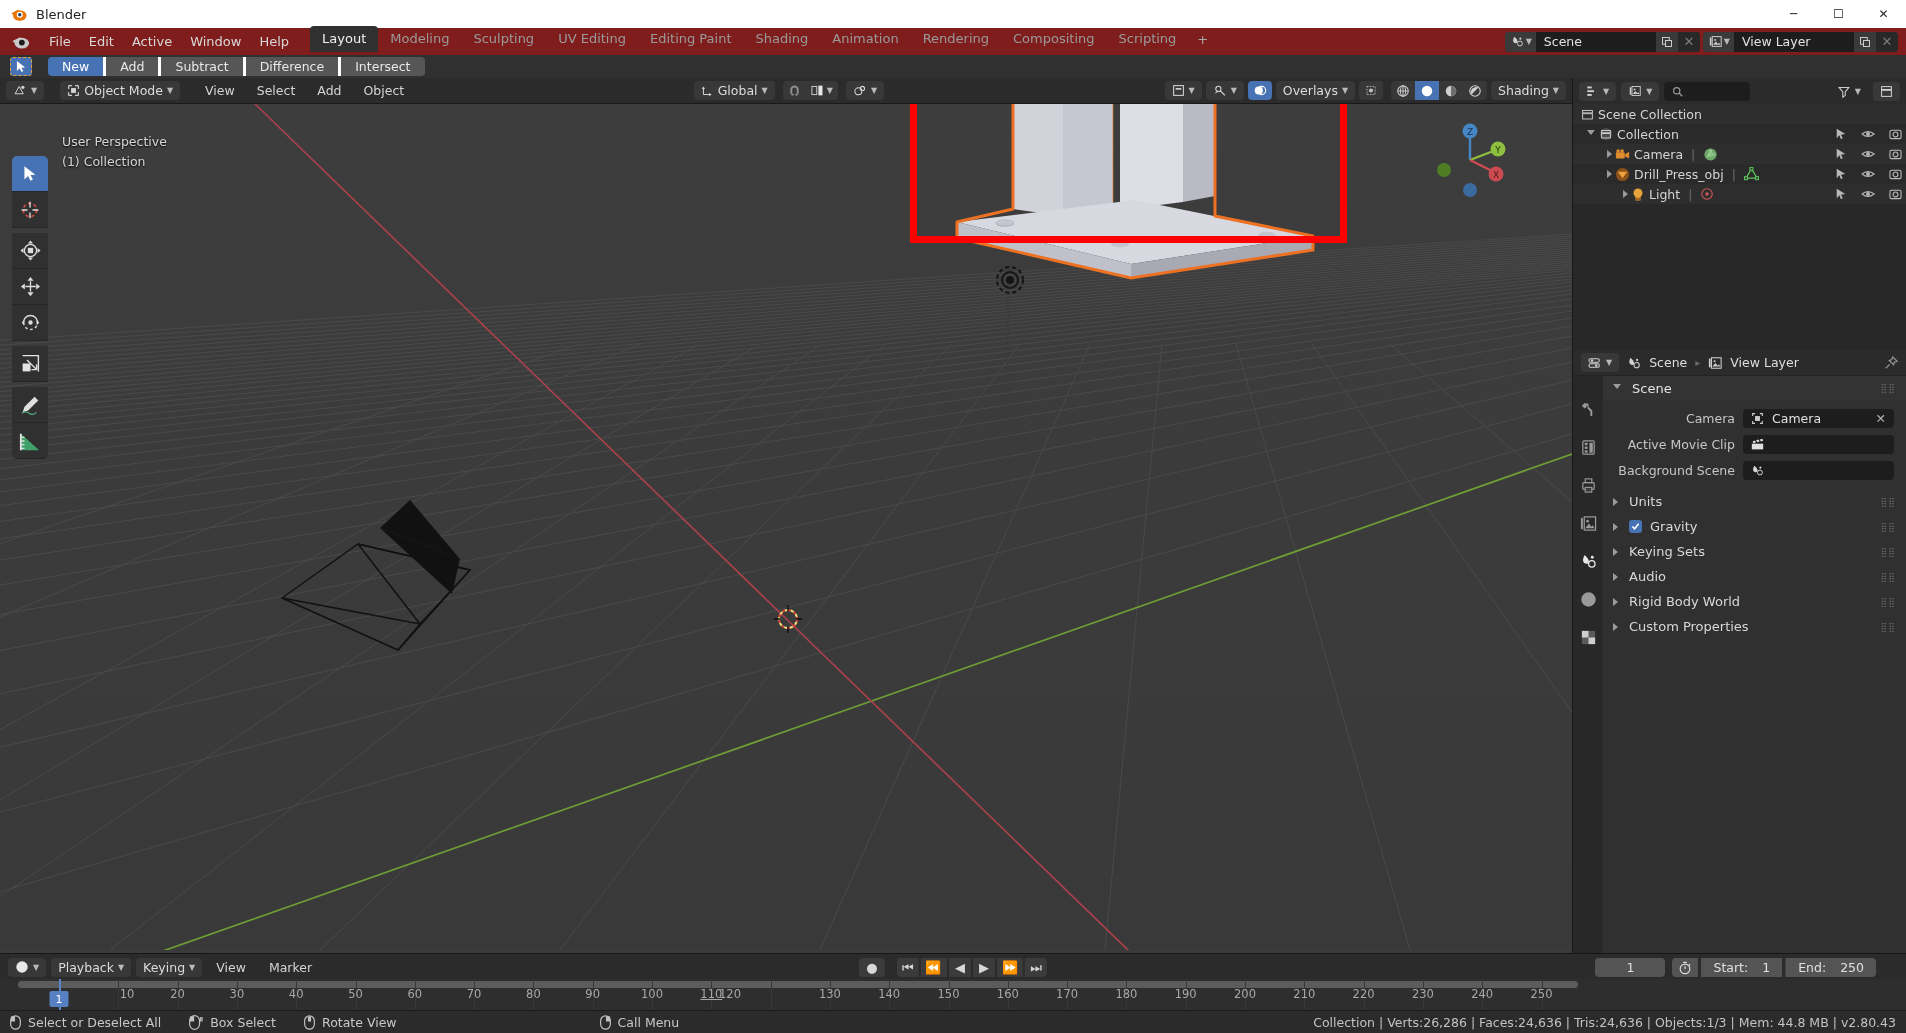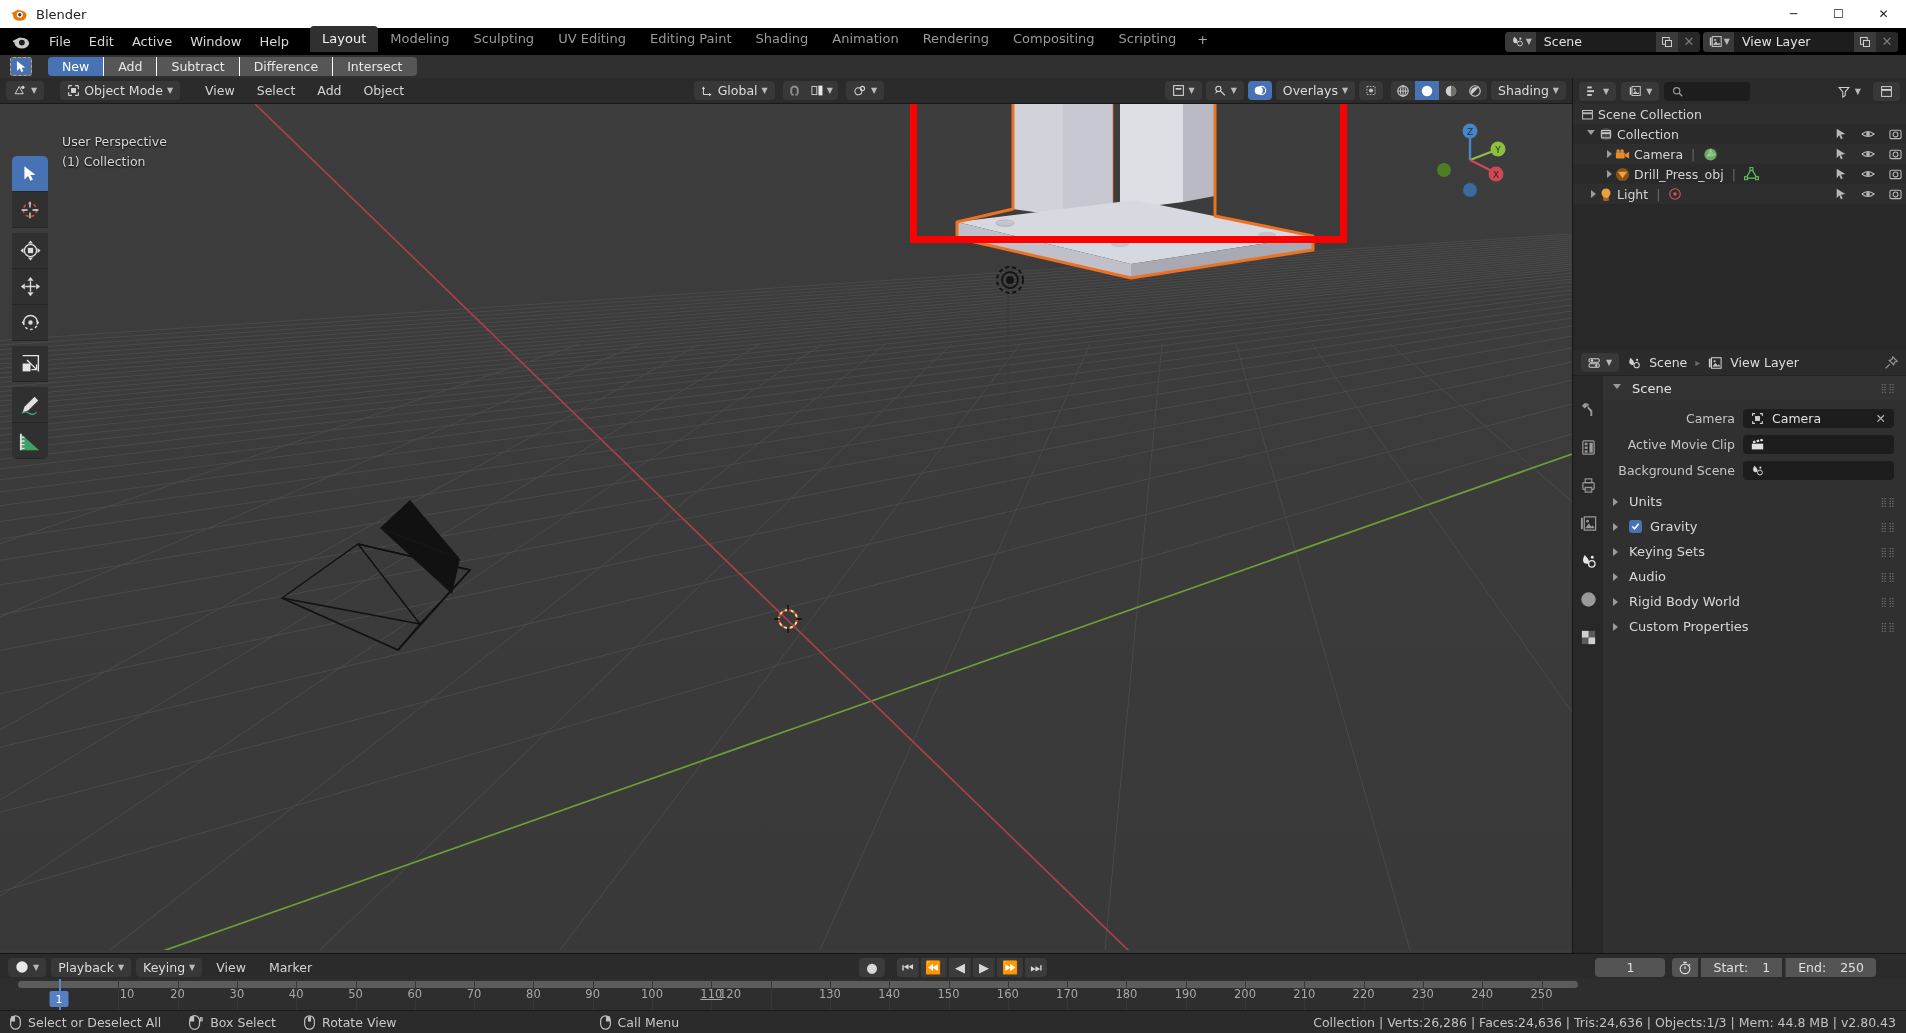--- a/index.html
+++ b/index.html
@@ -14,21 +14,21 @@
     height:28px; background:#ffffff; display:flex; align-items:center;
     padding:0 0 0 10px; color:#1a1a1a; font-size:13px;
   }
   .titlebar .blender-logo{ width:18px;height:18px;margin-right:8px;display:block;}
   .titlebar .tt{ flex:1; color:#222; }
   .winbtns{ display:flex; height:28px; }
   .winbtn{ width:45px;height:28px;display:flex;align-items:center;justify-content:center;
            color:#222; font-size:12px; }
   
   .topbar{
-    height:27px; background:#000000; display:flex; align-items:center; padding:0 4px;
+    height:27px; background:#7f1d1d; display:flex; align-items:center; padding:0 4px;
     font-size:13px; color:#d2d2d2;
   }
   .topbar .logo{ width:22px;height:18px;margin:0 8px 0 6px; }
   .menu-item{ padding:3px 9px; border-radius:3px; color:#d8d8d8; cursor:default; }
   .wstabs{ display:flex; align-items:flex-end; height:20px; margin-left:12px;}
   .wstab{ padding:5px 12px 6px; font-size:13px; color:#9a9a9a; border-radius:4px 4px 0 0;}
   .wstab.active{ background:#303030; color:#f0f0f0;}
   .wstab.plus{ color:#aaa; padding:5px 9px;}
   .topbar-right{ margin-left:auto; display:flex; align-items:center; gap:3px; padding-right:4px;}
   .idblock{ display:flex; align-items:center; background:#282828; border-radius:4px; height:20px; overflow:hidden;}
@@ -39,21 +39,21 @@
   
   .toolheader{
     height:23px; background:#303030; display:flex; align-items:center; padding:0 4px; gap:4px;
   }
   .tool-active-box{
     width:22px;height:19px; margin-left:6px; border:1px dashed #e79f3a; border-radius:3px;
     display:flex;align-items:center;justify-content:center; background:#4772b3;
   }
   .seg{ display:flex; margin-left:12px; border-radius:4px; overflow:hidden;}
   .seg div{ height:19px; display:flex;align-items:center;justify-content:center;
-    padding:0 14px; background:#565656; color:#e8e8e8; font-size:12.5px; border-right:1px solid #ffffff;}
+    padding:0 14px; background:#565656; color:#e8e8e8; font-size:12.5px; border-right:3px solid #ffffff;}
   .seg div.on{ background:#4772b3; color:#fff;}
   .seg div:last-child{border-right:none;}
   
   .main{ position:absolute; left:0; top:78px; right:0; bottom:57px; display:flex; }
   .viewport-col{ width:1572px; position:relative; display:flex; flex-direction:column;}
   .vp-header{
     height:26px; background:#2b2b2b; display:flex;align-items:center; gap:4px; padding:0 6px;
     border-bottom:1px solid #191919; position:relative; z-index:4;
   }
   .hbtn{ height:19px; display:flex;align-items:center; gap:4px; padding:0 7px; background:#383838;
@@ -714,21 +714,21 @@
                 </svg>
               </span>
             <span>
                 <svg width="13" height="12" viewBox="0 0 14 13">
                   <rect x="1" y="2.5" width="12" height="9" rx="1.5" fill="none" stroke="#b8b8b8" stroke-width="1.2"></rect>
                   <circle cx="7" cy="7" r="2.6" fill="none" stroke="#b8b8b8" stroke-width="1.2"></circle>
                 </svg>
               </span>
           </span>
         </div>
-        <div class="orow" style="padding-left:18px">
+        <div class="orow" style="padding-left:50px">
           <span class="tri"></span>
           <span>
             <svg width="14" height="15" viewBox="0 0 14 15">
                 <circle cx="7" cy="6" r="4.5" fill="#e8a23c"></circle>
                 <rect x="4.5" y="10" width="5" height="3.5" fill="#e8a23c"></rect>
                 <path d="M4.5 11.3 h5 M4.5 12.6 h5" stroke="#8a5118" stroke-width="0.9"></path>
               </svg>
           </span>
           <span class="lbl">Light</span>
           <span style="color:#6a6a6a;margin:0 8px">|</span>

